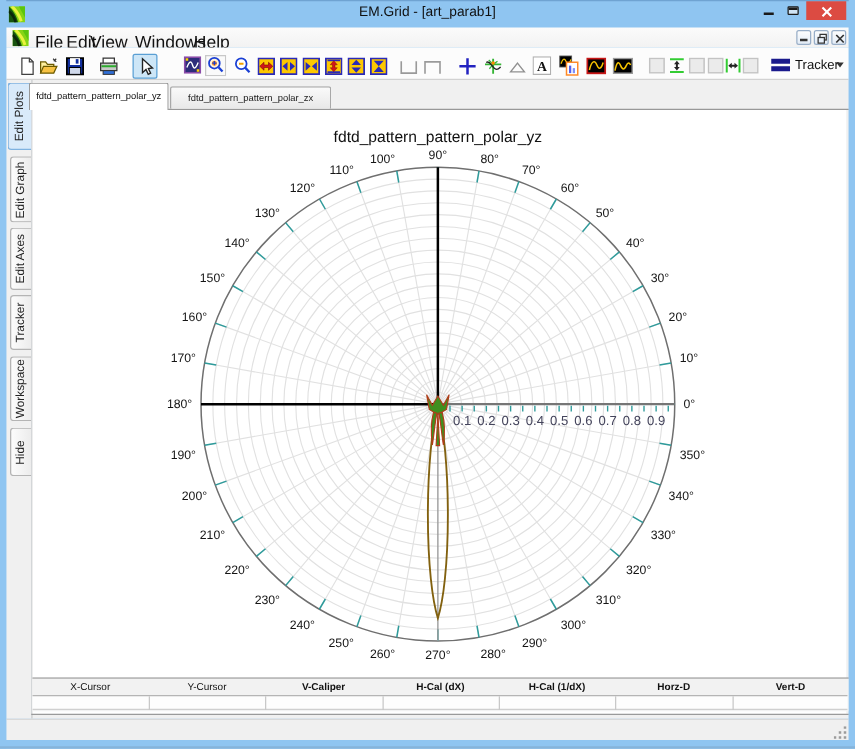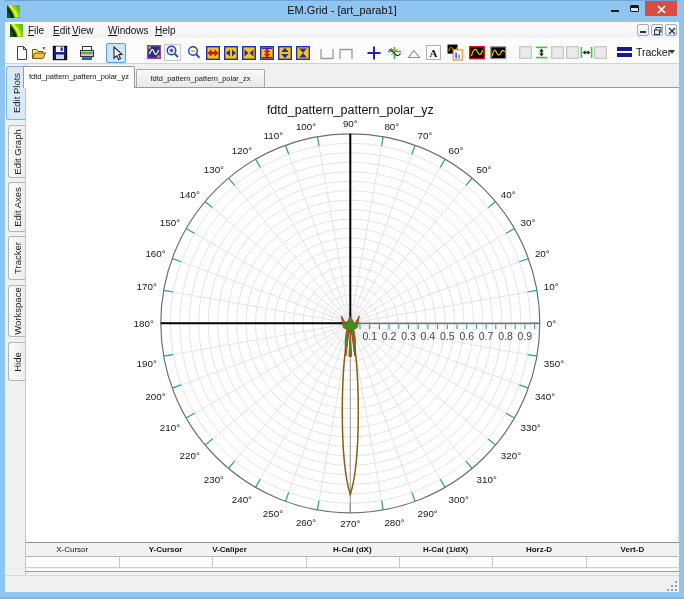--- a/index.html
+++ b/index.html
@@ -1,19 +1,19 @@
 <!DOCTYPE html>
 <html><head><meta charset="utf-8"><style>
 *{margin:0;padding:0;box-sizing:border-box}
 html,body{width:684px;height:599px;overflow:hidden}
 body{font-family:"Liberation Sans",sans-serif;position:relative;background:#8fc5f1}
 #titlebar{position:absolute;left:0;top:0;width:684px;height:22px;background:#8fc5f1;border-top:1px solid #6fa3d2}
 #title{position:absolute;left:0;top:4px;width:684px;text-align:center;font-size:11px;color:#101010}
 #menubar{position:absolute;left:5px;top:22px;width:674px;height:16px;background:linear-gradient(#fbfbfb,#f2f2f2)}
-.mi{position:absolute;top:25px;font-size:10px;color:#111}
+.mi{position:absolute;top:25px;font-size:14px;color:#111}
 .mi u{text-decoration:underline}
 #toolbar{position:absolute;left:5px;top:38px;width:674px;height:26px;background:#fcfcfc;border-bottom:1px solid #d2d2d2}
 #mdi{position:absolute;left:25px;top:64px;width:654px;height:511px;background:#f0f0f0;border-left:1px solid #c6c6c6}
 #plotarea{position:absolute;left:26px;top:88px;width:651px;height:483px;background:#fff}
 #tabline{position:absolute;left:25px;top:87px;width:654px;height:1px;background:#989898}
 #sidebar{position:absolute;left:5px;top:64px;width:20px;height:511px;background:#f0f0f0}
 #statusbar{position:absolute;left:5px;top:575px;width:674px;height:17px;background:#f0f0f0;border-top:1px solid #d9d9d9}
 .winborder{position:absolute;background:#8fc5f1}
 .tab{position:absolute;font-size:7.5px;color:#111;text-align:center}
 .mdibtn{position:absolute;top:24px;width:12px;height:12px;background:linear-gradient(#fdfdfd,#e2ecf7);border:1px solid #98aec8;border-radius:2px}
@@ -218,22 +218,22 @@
     <span style="position:absolute;left:50%;top:50%;transform:translate(-50%,-50%) rotate(-90deg);white-space:nowrap;font-size:9.5px;color:#222">Hide</span>
   </div>
 <div id="tabline"></div>
 <div class="tab" style="left:23px;top:66px;width:112px;height:22px;background:#fff;border:1px solid #989898;border-bottom:none;border-radius:2px 2px 0 0;line-height:20px;z-index:3">fdtd_pattern_pattern_polar_yz</div>
 <div class="tab" style="left:136px;top:69px;width:129px;height:18px;background:linear-gradient(#fafafa,#e8e8e8);border:1px solid #a8a8a8;border-bottom:none;border-radius:2px 2px 0 0;line-height:17px;color:#222">fdtd_pattern_pattern_polar_zx</div>
 <div id="plotarea"></div>
 <div style="position:absolute;left:25.5px;top:542px;width:653px;height:1px;background:#8f8f8f"></div>
 <div style="position:absolute;left:25.5px;top:543px;width:653px;height:26px;background:#f2f2f2"></div>
 <div style="position:absolute;left:26px;top:556px;width:652px;height:12px;background:#fdfdfd;border-top:1px solid #b5b5b5;border-bottom:1px solid #cfcfcf;box-sizing:border-box"></div>
 <div style="position:absolute;left:25.5px;top:543px;width:93.4px;height:13px;text-align:center;font-weight:normal;font-size:8px;color:#111;line-height:13px">X-Cursor</div>
-<div style="position:absolute;left:118.9px;top:543px;width:93.4px;height:13px;text-align:center;font-weight:bold;font-size:8px;color:#111;line-height:13px">Y-Cursor</div>
-<div style="position:absolute;left:212.2px;top:543px;width:93.4px;height:13px;font-weight:bold;font-size:8px;color:#111;line-height:13px">V-Caliper</div>
+<div style="position:absolute;left:118.9px;top:543px;width:93.4px;height:13px;text-align:center;font-weight:normal;font-size:8px;color:#111;line-height:13px">Y-Cursor</div>
+<div style="position:absolute;left:212.2px;top:543px;width:93.4px;height:13px;text-align:center;font-weight:bold;font-size:8px;color:#111;line-height:13px">V-Caliper</div>
 <div style="position:absolute;left:305.6px;top:543px;width:93.4px;height:13px;text-align:center;font-weight:bold;font-size:8px;color:#111;line-height:13px">H-Cal (dX)</div>
 <div style="position:absolute;left:398.9px;top:543px;width:93.4px;height:13px;text-align:center;font-weight:bold;font-size:8px;color:#111;line-height:13px">H-Cal (1/dX)</div>
 <div style="position:absolute;left:492.3px;top:543px;width:93.4px;height:13px;text-align:center;font-weight:bold;font-size:8px;color:#111;line-height:13px">Horz-D</div>
 <div style="position:absolute;left:585.7px;top:543px;width:93.4px;height:13px;text-align:center;font-weight:bold;font-size:8px;color:#111;line-height:13px">Vert-D</div>
 <div style="position:absolute;left:118.9px;top:557px;width:1px;height:11px;background:#c8c8c8"></div>
 <div style="position:absolute;left:212.2px;top:557px;width:1px;height:11px;background:#c8c8c8"></div>
 <div style="position:absolute;left:305.6px;top:557px;width:1px;height:11px;background:#c8c8c8"></div>
 <div style="position:absolute;left:398.9px;top:557px;width:1px;height:11px;background:#c8c8c8"></div>
 <div style="position:absolute;left:492.3px;top:557px;width:1px;height:11px;background:#c8c8c8"></div>
 <div style="position:absolute;left:585.7px;top:557px;width:1px;height:11px;background:#c8c8c8"></div>

